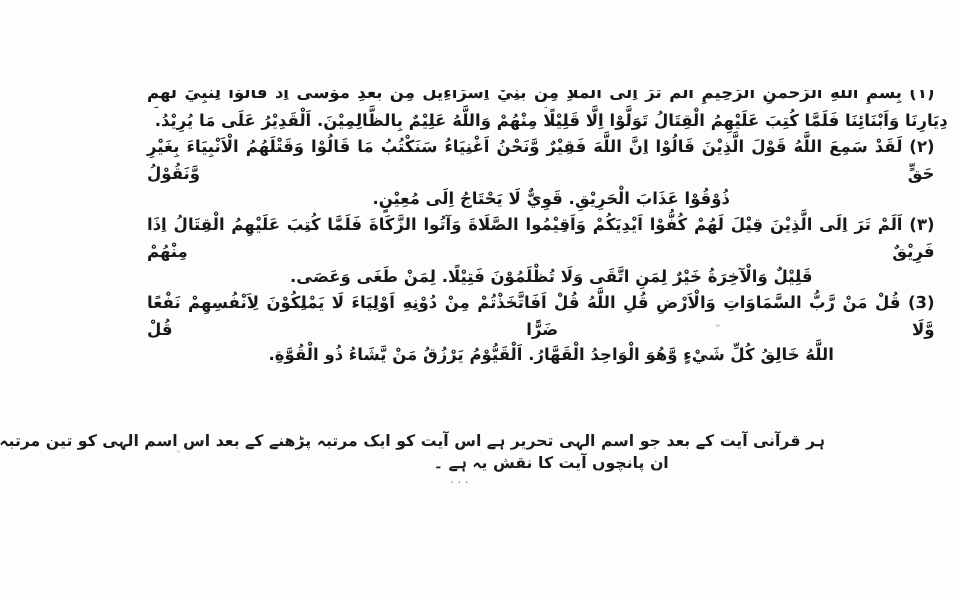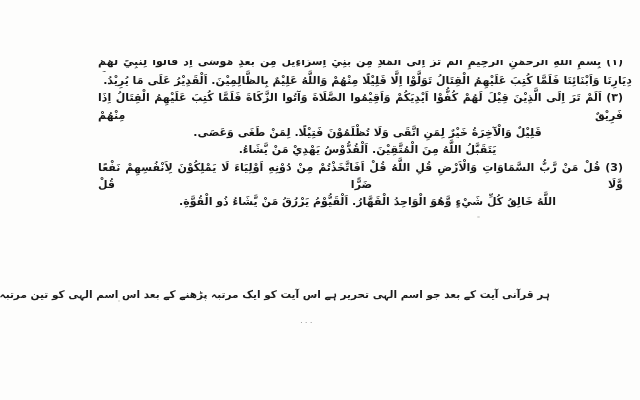--- a/index.html
+++ b/index.html
@@ -44,29 +44,31 @@
 </head>
 <body>
 
 <div class="canvas">
 
   <div class="arabic-block">
     <div class="cutoff-wrap">
       <span class="line just indent">(۱) بِسْمِ اللَّهِ الرَّحْمَنِ الرَّحِيْمِ اَلَمْ تَرَ اِلَى الْمَلَاِ مِنْ بَنِيْ اِسْرَاءِيْلَ مِنْ بَعْدِ مُوْسَى اِذْ قَالُوْا لِنَبِيٍّ لَّهُمُ ابْعَثْ لَنَا مَلِكًا</span>
     </div>
     <span class="line center">دِيَارِنَا وَاَبْنَائِنَا فَلَمَّا كُتِبَ عَلَيْهِمُ الْقِتَالُ تَوَلَّوْا اِلَّا قَلِيْلًا مِنْهُمْ وَاللَّهُ عَلِيْمٌ بِالظَّالِمِيْنَ. اَلْقَدِيْرُ عَلَى مَا يُرِيْدُ.</span>
+    <span class="line just indent">(۲) لَقَدْ سَمِعَ اللَّهُ قَوْلَ الَّذِيْنَ قَالُوْا اِنَّ اللَّهَ فَقِيْرٌ وَّنَحْنُ اَغْنِيَاءُ سَنَكْتُبُ مَا قَالُوْا وَقَتْلَهُمُ الْاَنْبِيَاءَ بِغَيْرِ حَقٍّ وَّنَقُوْلُ</span>
+    <span class="line center">ذُوْقُوْا عَذَابَ الْحَرِيْقِ. قَوِيٌّ لَا يَحْتَاجُ اِلَى مُعِيْنٍ.</span>
     <span class="line just indent">(۳) اَلَمْ تَرَ اِلَى الَّذِيْنَ قِيْلَ لَهُمْ كُفُّوْا اَيْدِيَكُمْ وَاَقِيْمُوا الصَّلَاةَ وَآتُوا الزَّكَاةَ فَلَمَّا كُتِبَ عَلَيْهِمُ الْقِتَالُ اِذَا فَرِيْقٌ مِنْهُمْ</span>
     <span class="line center">قَلِيْلٌ وَالْآخِرَةُ خَيْرٌ لِمَنِ اتَّقَى وَلَا تُظْلَمُوْنَ فَتِيْلًا. لِمَنْ طَغَى وَعَصَى.</span>
-    <span class="line center">يَتَقَبَّلُ اللَّهُ مِنَ الْمُتَّقِيْنَ. اَلْقُدُّوْسُ يَهْدِيْ مَنْ يَّشَاءُ.</span>
     <span class="line just indent">(3) قُلْ مَنْ رَّبُّ السَّمَاوَاتِ وَالْاَرْضِ قُلِ اللَّهُ قُلْ اَفَاتَّخَذْتُمْ مِنْ دُوْنِهِ اَوْلِيَاءَ لَا يَمْلِكُوْنَ لِاَنْفُسِهِمْ نَفْعًا وَّلَا ضَرًّا قُلْ</span>
     <span class="line center">اللَّهُ خَالِقُ كُلِّ شَيْءٍ وَّهُوَ الْوَاحِدُ الْقَهَّارُ. اَلْقَيُّوْمُ يَرْزُقُ مَنْ يَّشَاءُ ذُو الْقُوَّةِ.</span>
   </div>
 
   <div class="urdu-block">
     <div class="urdu-line-1">ہر قرآنی آیت کے بعد جو اسم الہی تحریر ہے اس آیت کو ایک مرتبہ پڑھنے کے بعد اس اسم الہی کو تین مرتبہ پڑھیں ۔</div>
+    <div class="urdu-line-2">ان پانچوں آیت کا نقش یہ ہے ۔</div>
   </div>
 
   <div class="artifact-dots">...</div>
   <div class="speckle s1"></div>
   <div class="speckle s2"></div>
   <div class="speckle s3"></div>
 
 </div>
 
 </body></html>

